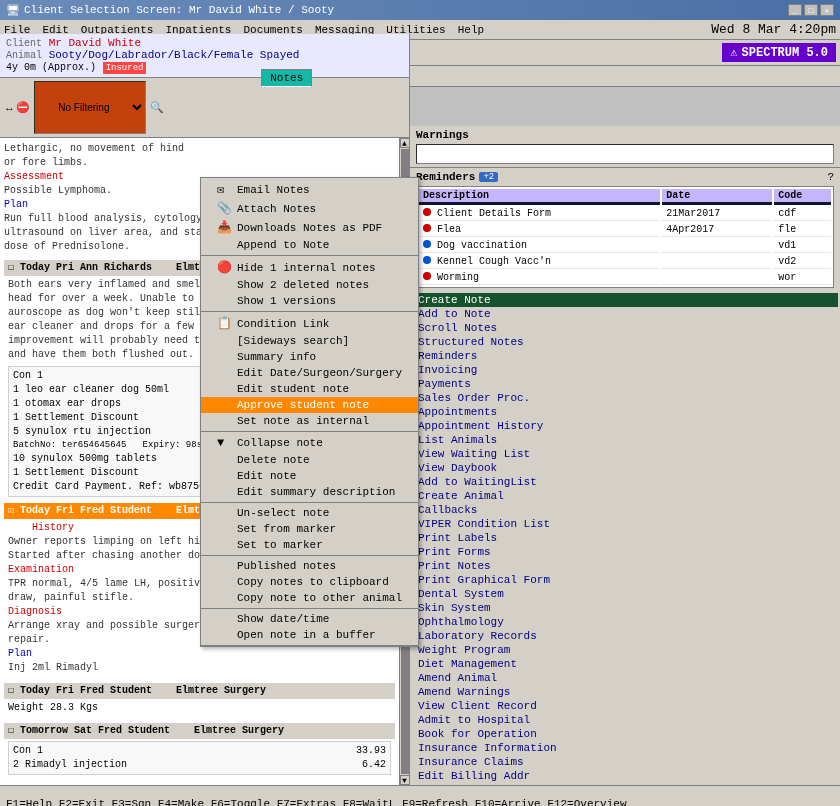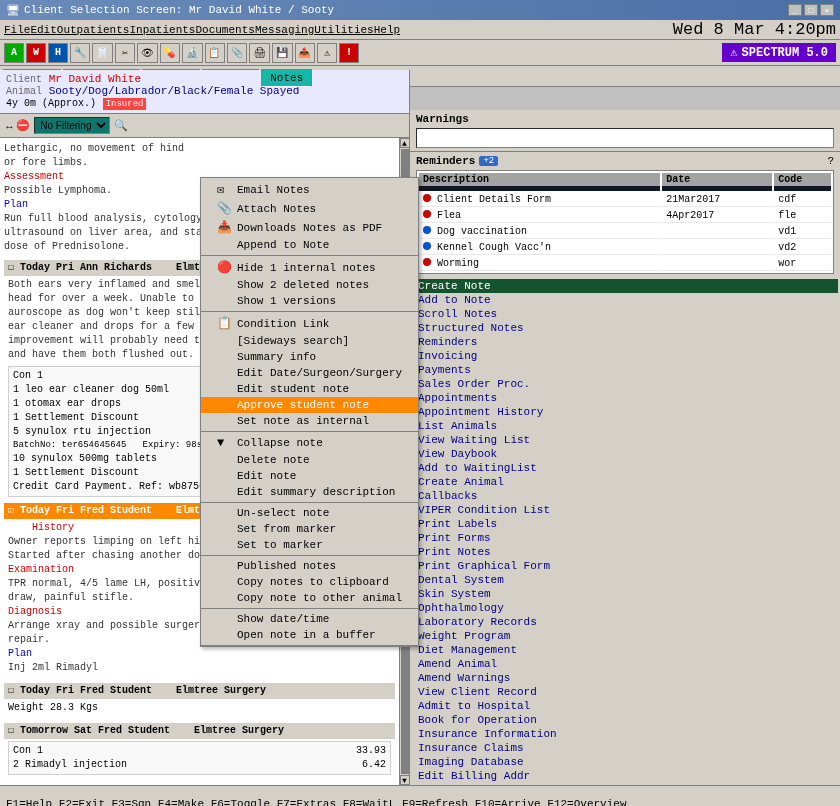--- a/index.html
+++ b/index.html
@@ -37,23 +37,23 @@
     
     .menu-bar {
       background: #d4d0c8;
       border-bottom: 1px solid #808080;
       display: flex;
       align-items: center;
       justify-content: space-between;
       padding: 2px 4px;
       height: 20px;
     }
-    .menu-items { display: flex; gap: 0; font-size: 11px; text-decoration: underline; }
+    .menu-items { display: flex; gap: 12px; font-size: 11px; }
     .menu-item { cursor: pointer; }
-    .datetime { font-size: 17px; }
+    .datetime { font-size: 13px; }
     
     .toolbar {
       background: #d4d0c8;
       border-bottom: 1px solid #808080;
       padding: 2px 4px;
       display: flex;
       align-items: center;
       gap: 2px;
       height: 26px;
     }
@@ -135,24 +135,24 @@
     .search-bar {
       background: #d4d0c8;
       border-bottom: 1px solid #808080;
       padding: 3px 6px;
       display: flex;
       align-items: center;
       gap: 4px;
       font-size: 11px;
     }
     .filter-select {
-      background: #0f766e;
+      background: #c2410c;
       border: 1px inset #808080;
       font-size: 10px;
-      padding: 1px;
+      padding: 19px;
     }
     .notes-content {
       flex: 1;
       overflow-y: auto;
       background: white;
       padding: 4px;
       font-size: 10px;
       line-height: 1.4;
     }
     .note-section { margin-bottom: 6px; }
@@ -242,22 +242,22 @@
       padding: 0 4px;
       border-radius: 2px;
     }
     .reminders-table {
       background: white;
       border: 1px solid #808080;
       font-size: 10px;
       width: 100%;
     }
     .reminders-table th {
-      background: #a3a3a3;
-      border-bottom: 5px solid #0f172a;
+      background: #c4b5fd;
+      border-bottom: 3px solid #0f172a;
       padding: 1px 4px;
       text-align: left;
       font-size: 10px;
     }
     .reminders-table td {
       padding: 1px 4px;
       border-bottom: 1px solid #e8e8e8;
       font-size: 10px;
     }
     .reminder-dot {
@@ -716,21 +716,20 @@
           <div class="rmenu-item">Laboratory Records</div>
           <div class="rmenu-item">Weight Program</div>
           <div class="rmenu-item">Diet Management</div>
           <div class="rmenu-item">Amend Animal</div>
           <div class="rmenu-item">Amend Warnings</div>
           <div class="rmenu-item">View Client Record</div>
           <div class="rmenu-item">Admit to Hospital</div>
           <div class="rmenu-item">Book for Operation</div>
           <div class="rmenu-item">Insurance Information</div>
           <div class="rmenu-item">Insurance Claims</div>
-          <div class="rmenu-item">Imaging Database</div>
           <div class="rmenu-item">Edit Billing Addr</div>
         </div>
     </div>
 
   </div>
 </div>
 
 <div class="status-bar">
   <span>F1=Help F2=Exit F3=Sgn F4=Make F6=Toggle F7=Extras F8=WaitL F9=Refresh F10=Arrive F12=Overview</span>
 </div>

